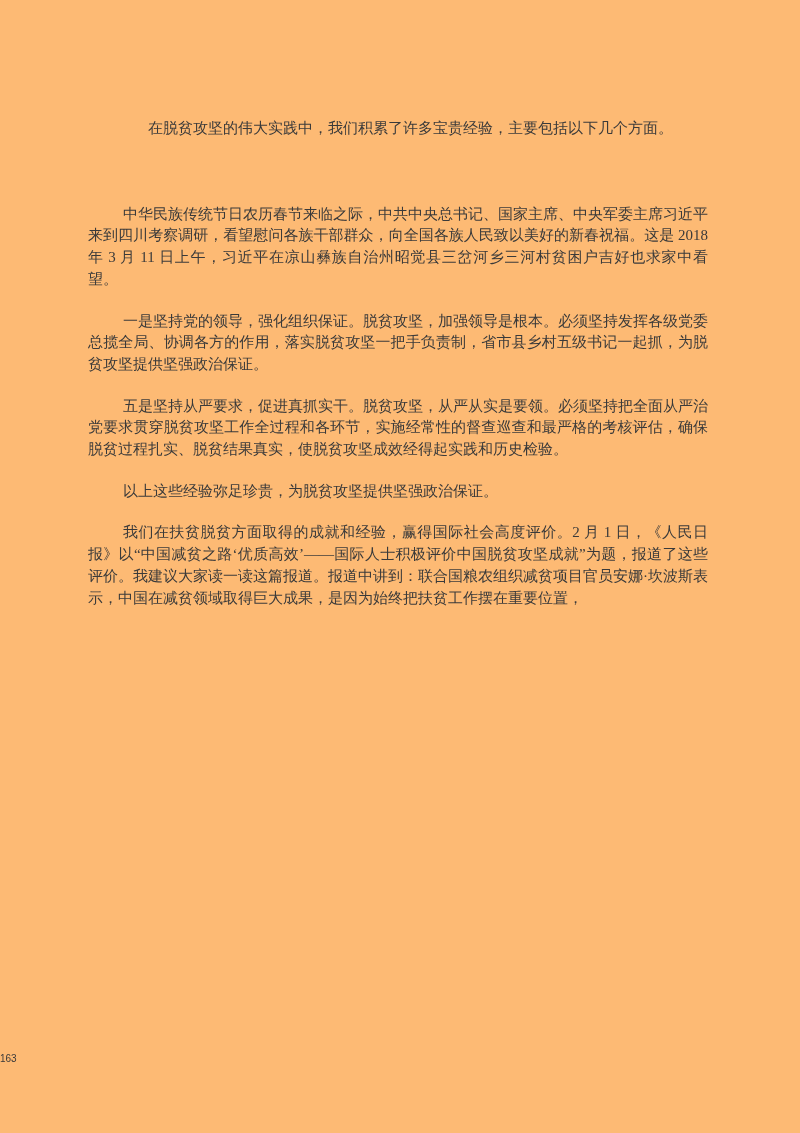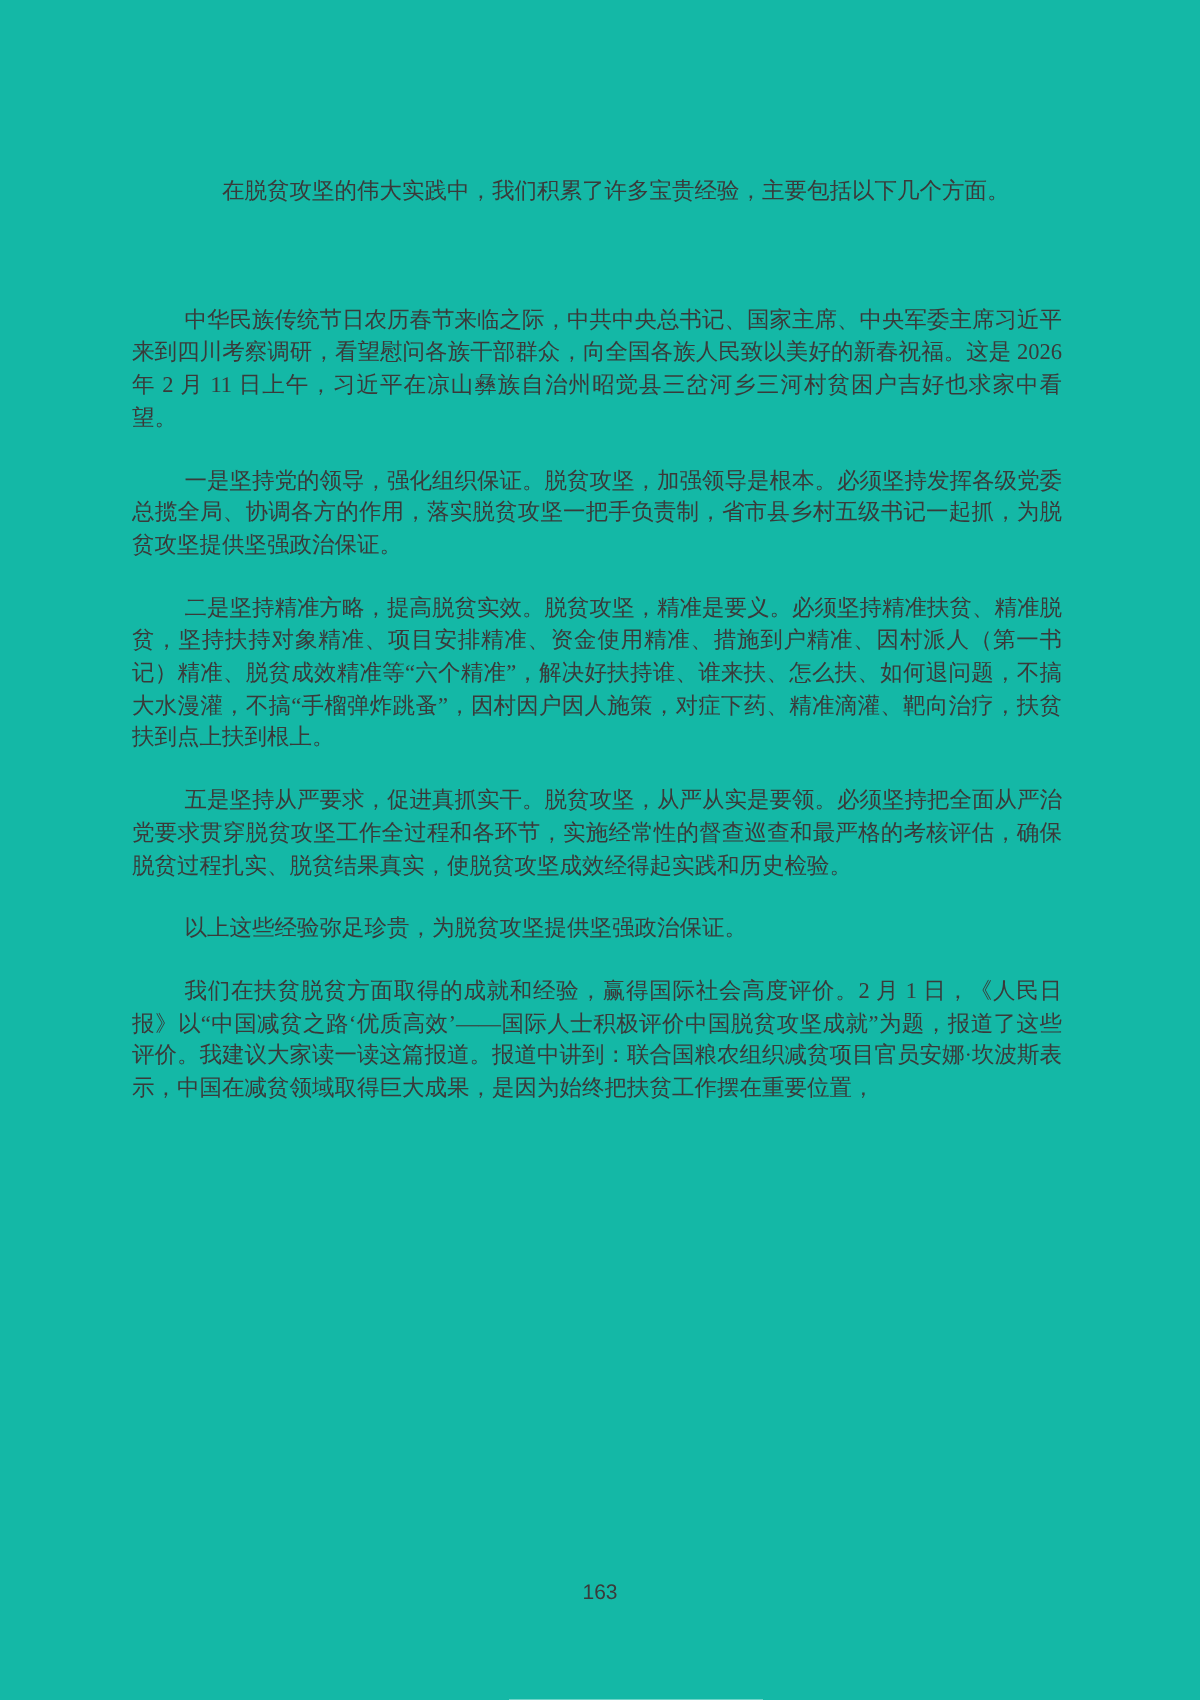--- a/index.html
+++ b/index.html
@@ -13,21 +13,21 @@
     position: relative;
     overflow: hidden;
     font-family: "Liberation Serif", "DejaVu Serif", serif;
   }
   .page {
     position: absolute;
     left: 0;
     top: 0;
     width: 800px;
     height: 1133px;
-    background: #14b8a6;
+    background: #fdba74;
   }
   .content {
     position: absolute;
     left: 88px;
     top: 118px;
     width: 620px;
     color: #3a3a3a;
   }
   .content p {
     margin: 0 0 20px 0;
@@ -43,33 +43,32 @@
     margin-bottom: 64px;
   }
   .content p.p-last {
     margin-bottom: 12px;
   }
   .page-number {
     position: absolute;
     left: 0;
     top: 1053px;
     width: 800px;
-    text-align: center;
+    text-align: left;
     font-family: "Liberation Sans", "DejaVu Sans", sans-serif;
-    font-size: 14px;
+    font-size: 10px;
     color: #3a3a3a;
   }
 </style>
 </head>
 <body>
 
 <div class="page">
   <div class="content">
     <p class="p-intro">在脱贫攻坚的伟大实践中，我们积累了许多宝贵经验，主要包括以下几个方面。</p>
-    <p>中华民族传统节日农历春节来临之际，中共中央总书记、国家主席、中央军委主席习近平来到四川考察调研，看望慰问各族干部群众，向全国各族人民致以美好的新春祝福。这是 2026 年 2 月 11 日上午，习近平在凉山彝族自治州昭觉县三岔河乡三河村贫困户吉好也求家中看望。</p>
+    <p>中华民族传统节日农历春节来临之际，中共中央总书记、国家主席、中央军委主席习近平来到四川考察调研，看望慰问各族干部群众，向全国各族人民致以美好的新春祝福。这是 2018 年 3 月 11 日上午，习近平在凉山彝族自治州昭觉县三岔河乡三河村贫困户吉好也求家中看望。</p>
     <p>一是坚持党的领导，强化组织保证。脱贫攻坚，加强领导是根本。必须坚持发挥各级党委总揽全局、协调各方的作用，落实脱贫攻坚一把手负责制，省市县乡村五级书记一起抓，为脱贫攻坚提供坚强政治保证。</p>
-    <p>二是坚持精准方略，提高脱贫实效。脱贫攻坚，精准是要义。必须坚持精准扶贫、精准脱贫，坚持扶持对象精准、项目安排精准、资金使用精准、措施到户精准、因村派人（第一书记）精准、脱贫成效精准等“六个精准”，解决好扶持谁、谁来扶、怎么扶、如何退问题，不搞大水漫灌，不搞“手榴弹炸跳蚤”，因村因户因人施策，对症下药、精准滴灌、靶向治疗，扶贫扶到点上扶到根上。</p>
     <p>五是坚持从严要求，促进真抓实干。脱贫攻坚，从严从实是要领。必须坚持把全面从严治党要求贯穿脱贫攻坚工作全过程和各环节，实施经常性的督查巡查和最严格的考核评估，确保脱贫过程扎实、脱贫结果真实，使脱贫攻坚成效经得起实践和历史检验。</p>
     <p>以上这些经验弥足珍贵，为脱贫攻坚提供坚强政治保证。</p>
     <p class="p-last">我们在扶贫脱贫方面取得的成就和经验，赢得国际社会高度评价。2 月 1 日，《人民日报》以“中国减贫之路‘优质高效’——国际人士积极评价中国脱贫攻坚成就”为题，报道了这些评价。我建议大家读一读这篇报道。报道中讲到：联合国粮农组织减贫项目官员安娜·坎波斯表示，中国在减贫领域取得巨大成果，是因为始终把扶贫工作摆在重要位置，</p>
   </div>
   <div class="page-number">163</div>
 </div>
 
 </body></html>

